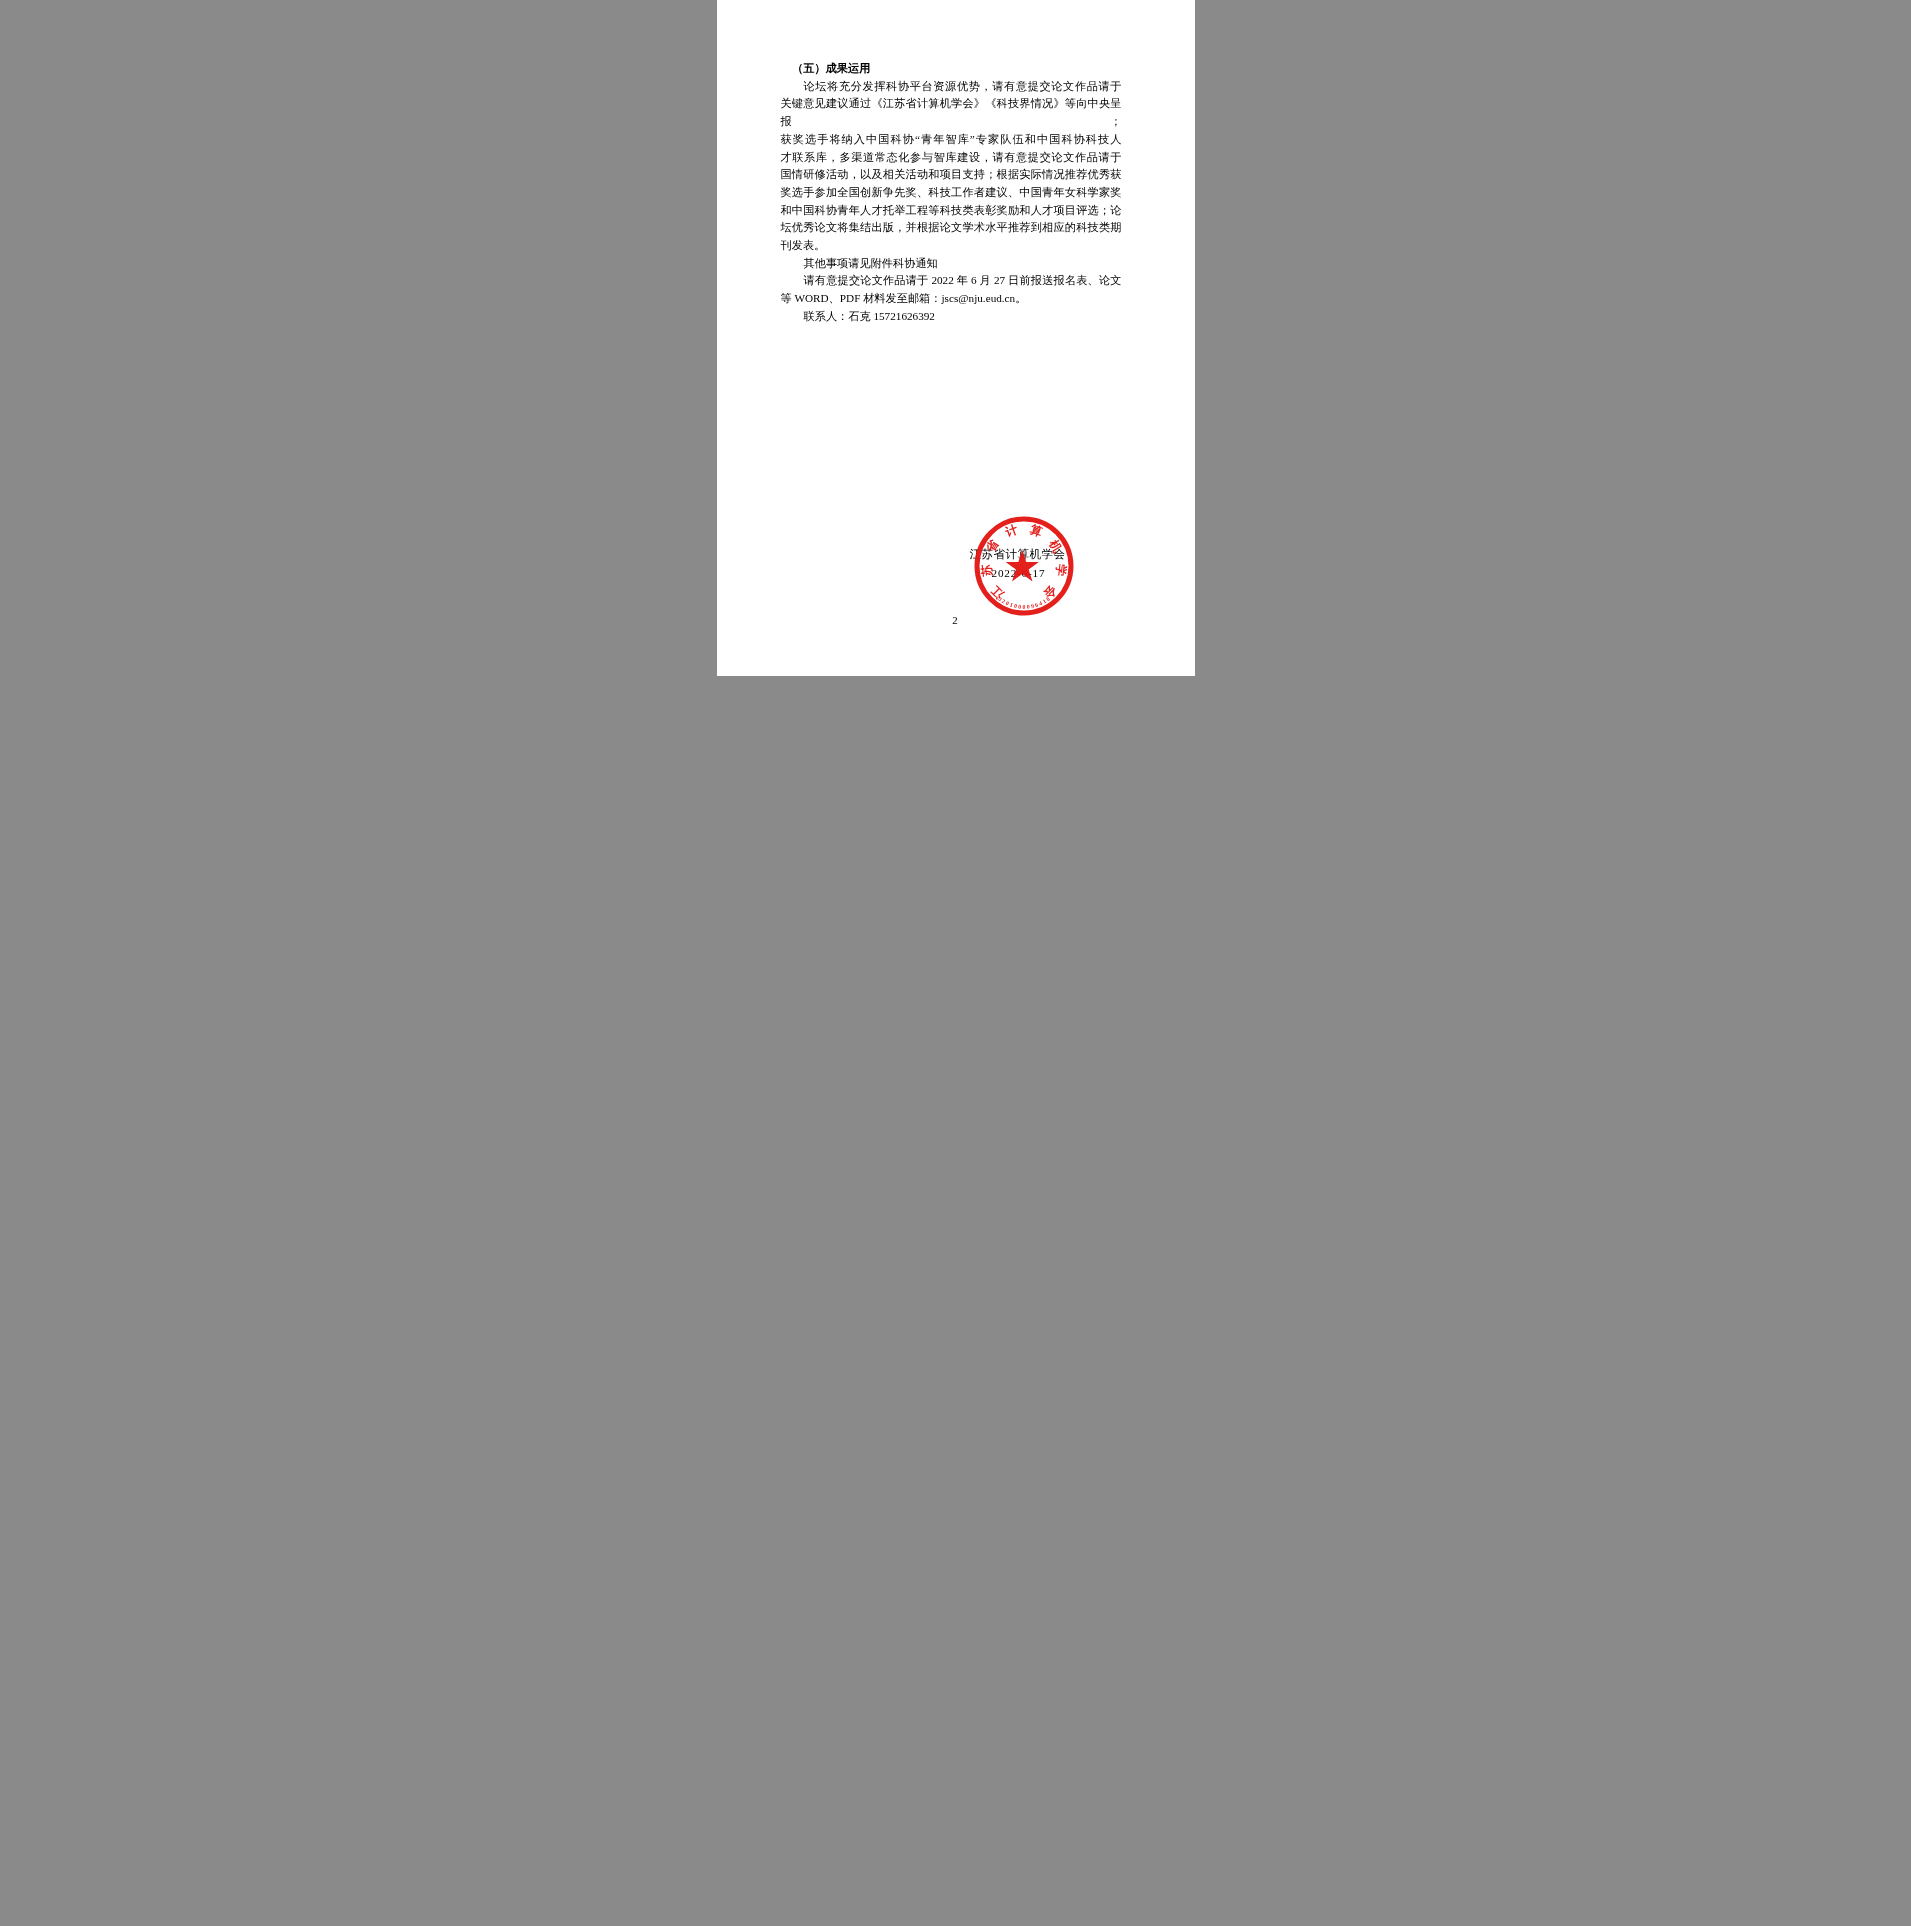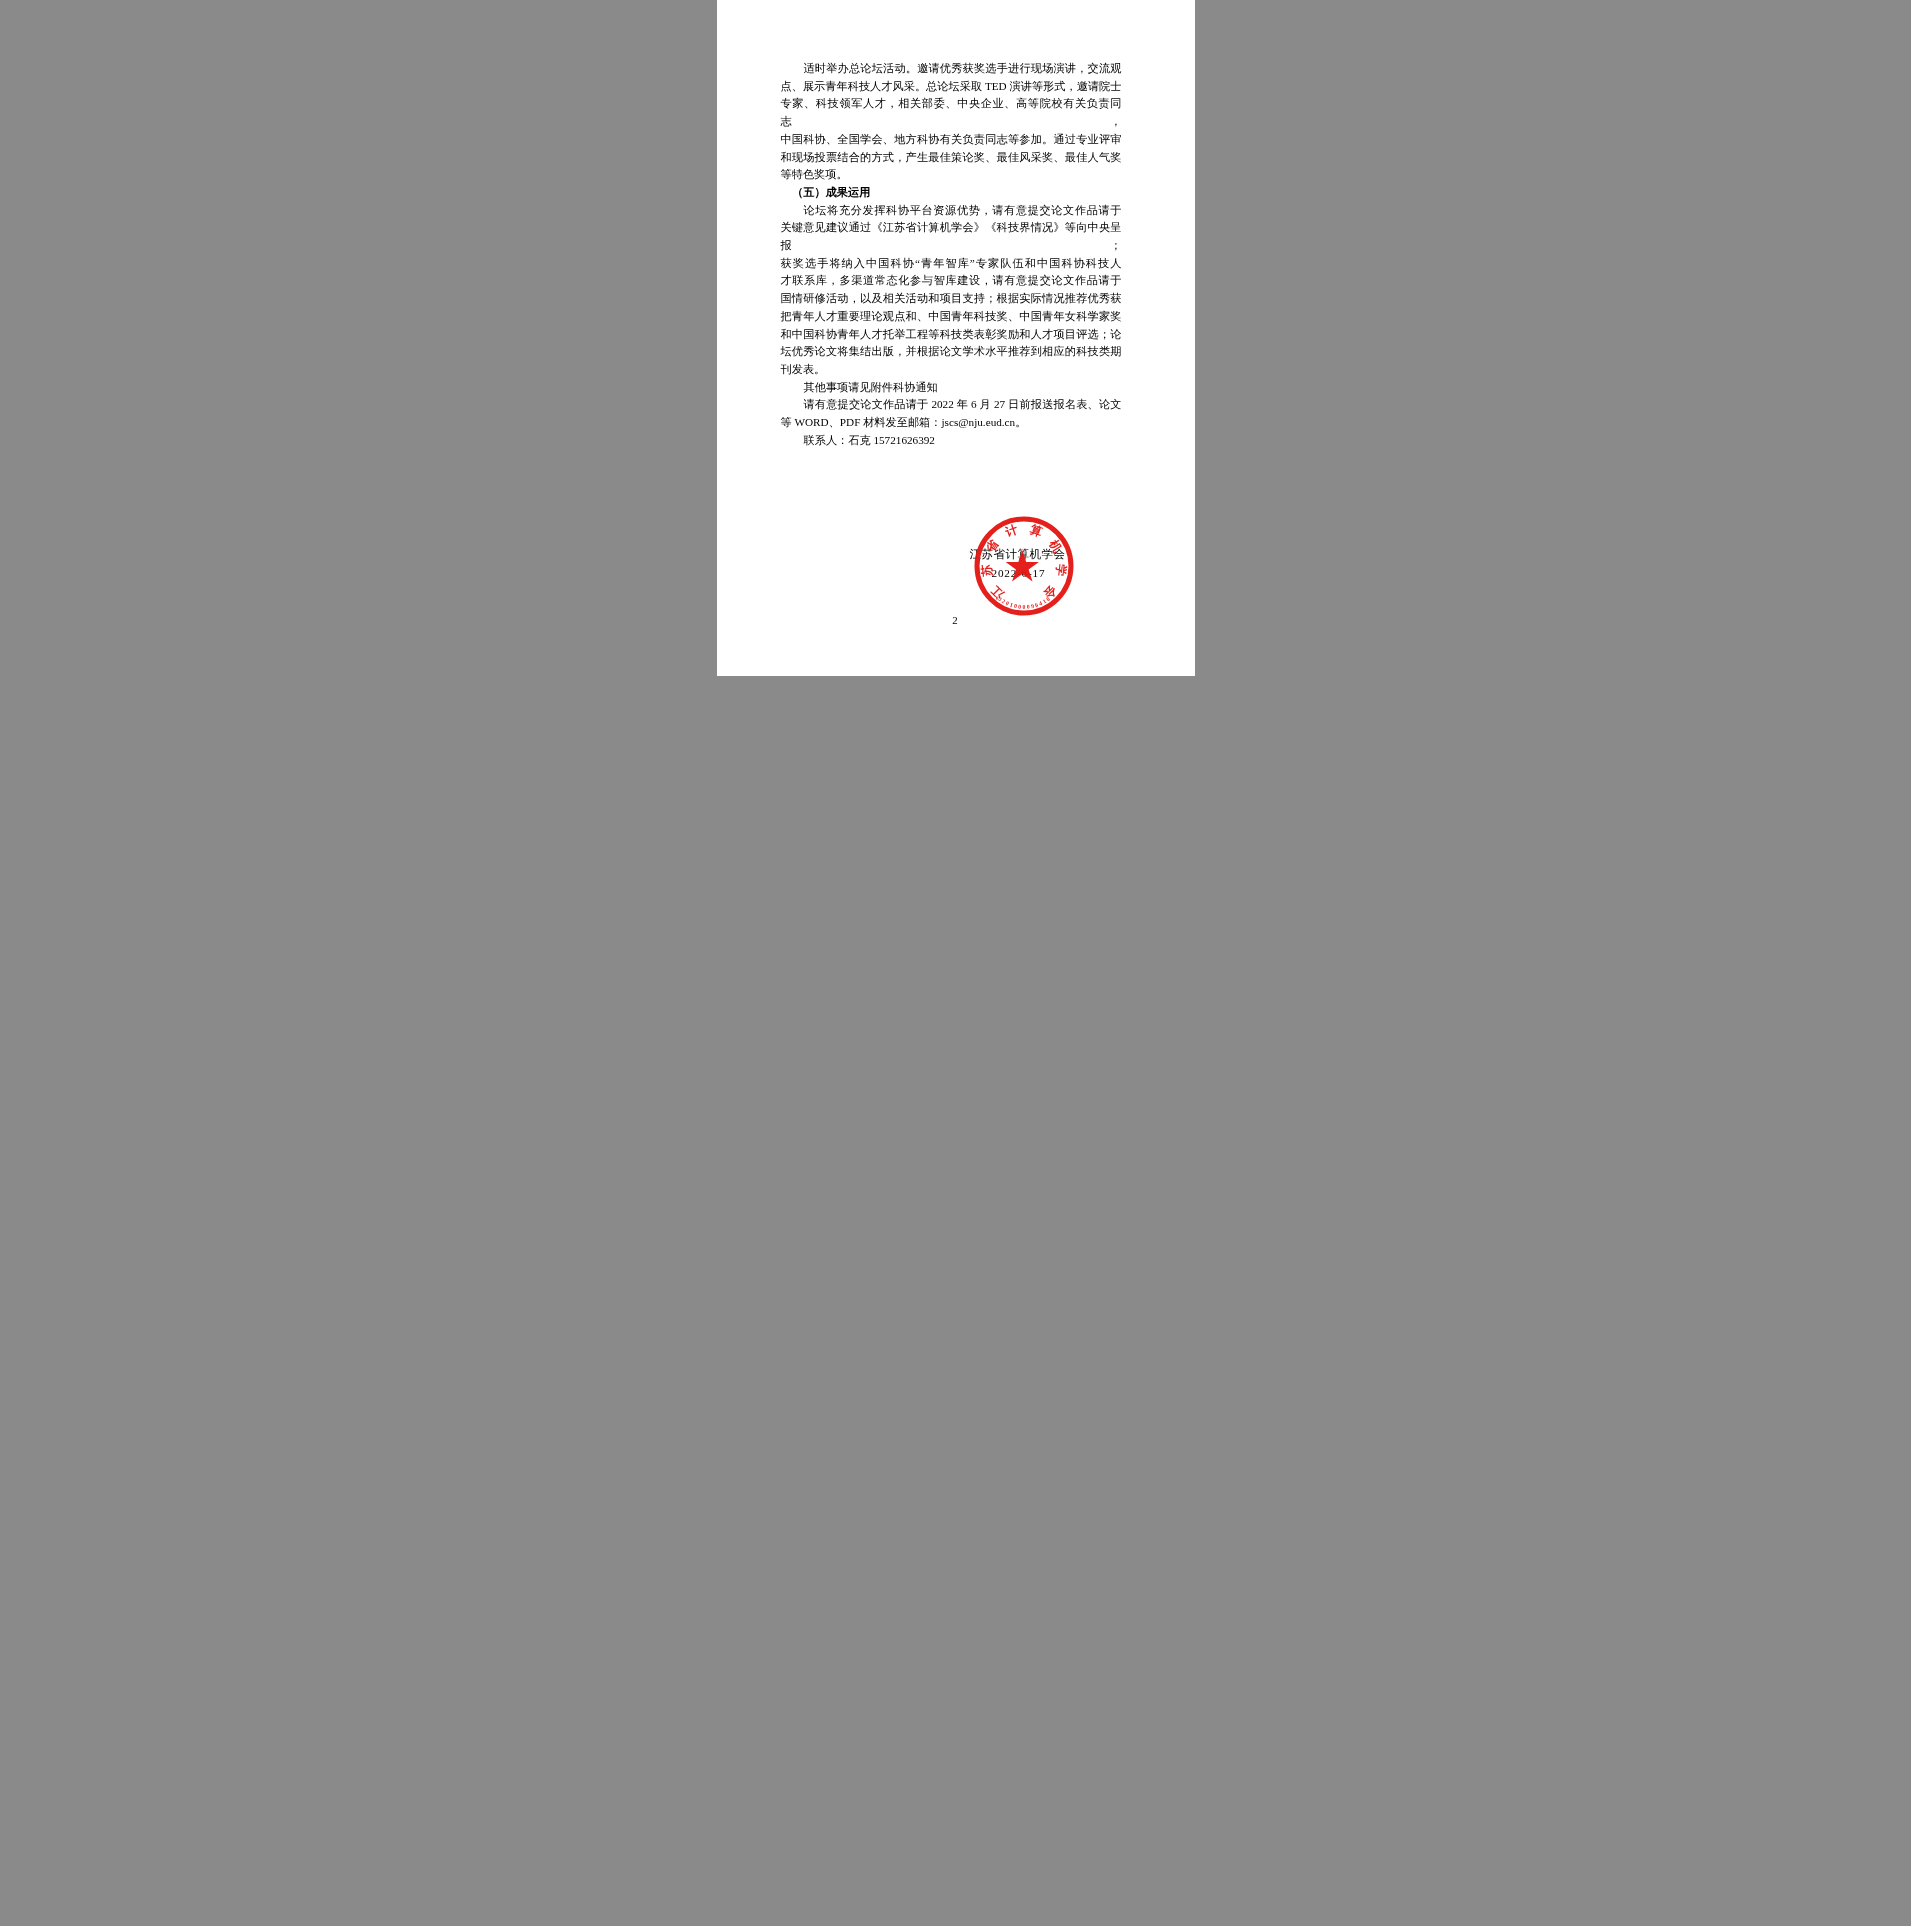--- a/index.html
+++ b/index.html
@@ -33,36 +33,28 @@
   .page-num{
     position:absolute;left:230px;top:614px;width:17px;
     text-align:center;font-size:10.8px;line-height:13px;
   }
 </style>
 </head>
 <body>
 
 <div class="page">
   <div class="doc-body">
-    <div id="para1">
-        <div class="line indent fill">适时举办总论坛活动。邀请优秀获奖选手进行现场演讲，交流观</div>
-        <div class="line fill">点、展示青年科技人才风采。总论坛采取 TED 演讲等形式，邀请院士</div>
-        <div class="line fill">专家、科技领军人才，相关部委、中央企业、高等院校有关负责同志，</div>
-        <div class="line fill">中国科协、全国学会、地方科协有关负责同志等参加。通过专业评审</div>
-        <div class="line fill">和现场投票结合的方式，产生最佳策论奖、最佳风采奖、最佳人气奖</div>
-        <div class="line">等特色奖项。</div>
-      </div>
     <div class="line heading">（五）成果运用</div>
     <div id="para2">
         <div class="line indent fill">论坛将充分发挥科协平台资源优势，请有意提交论文作品请于</div>
         <div class="line fill">关键意见建议通过《江苏省计算机学会》《科技界情况》等向中央呈报；</div>
         <div class="line fill">获奖选手将纳入中国科协“青年智库”专家队伍和中国科协科技人</div>
         <div class="line fill">才联系库，多渠道常态化参与智库建设，请有意提交论文作品请于</div>
         <div class="line fill">国情研修活动，以及相关活动和项目支持；根据实际情况推荐优秀获</div>
-        <div class="line fill">把青年人才重要理论观点和、中国青年科技奖、中国青年女科学家奖</div>
+        <div class="line fill">奖选手参加全国创新争先奖、科技工作者建议、中国青年女科学家奖</div>
         <div class="line fill">和中国科协青年人才托举工程等科技类表彰奖励和人才项目评选；论</div>
         <div class="line fill">坛优秀论文将集结出版，并根据论文学术水平推荐到相应的科技类期</div>
         <div class="line">刊发表。</div>
       </div>
     <div class="line indent">其他事项请见附件科协通知</div>
     <div id="submission">
         <div class="line indent fill">请有意提交论文作品请于 2022 年 6 月 27 日前报送报名表、论文</div>
         <div class="line">等 WORD、PDF 材料发至邮箱：jscs@nju.eud.cn。</div>
       </div>
     <div class="line indent">联系人：石克 15721626392</div>

